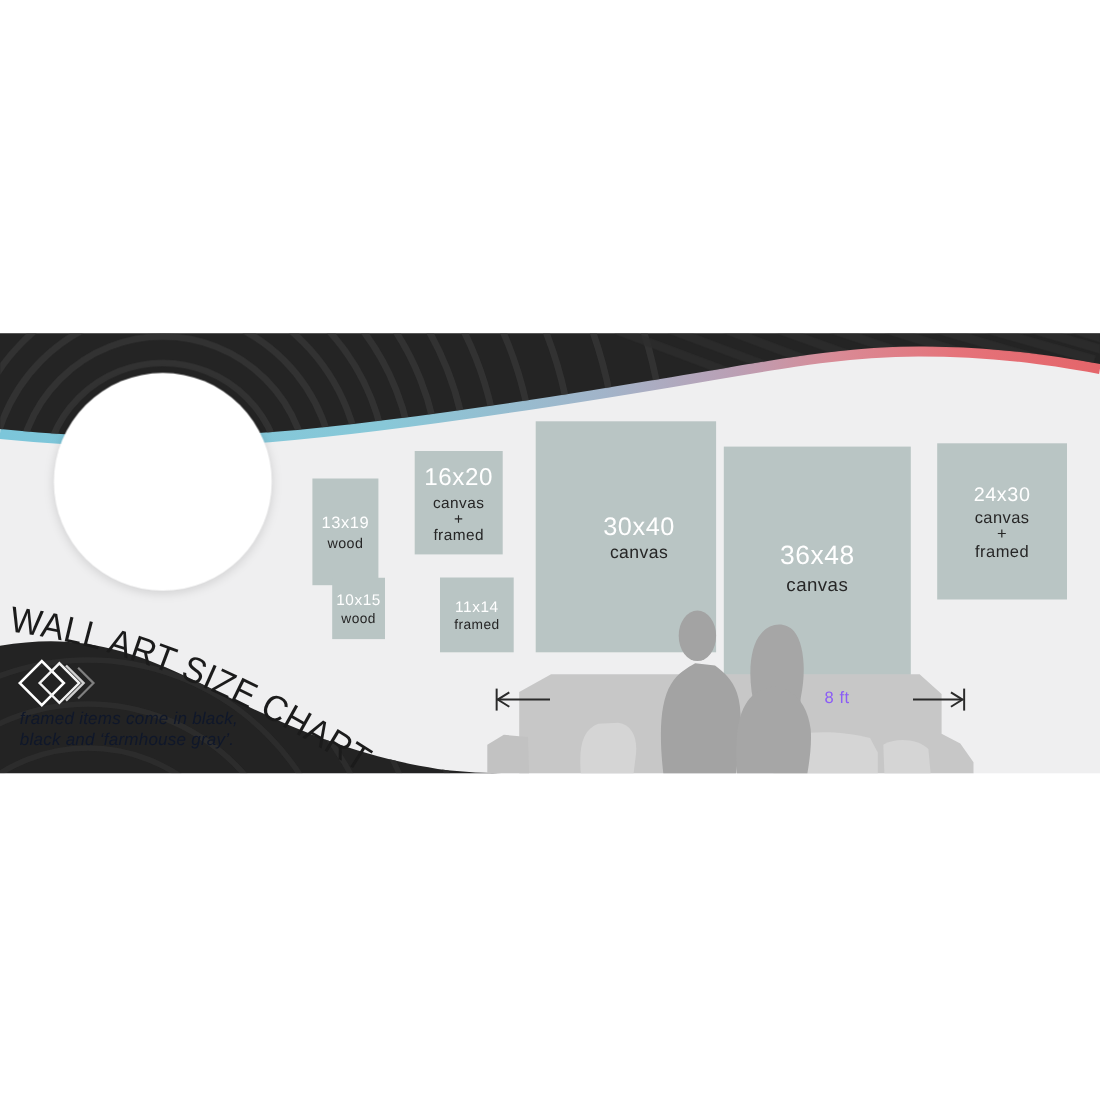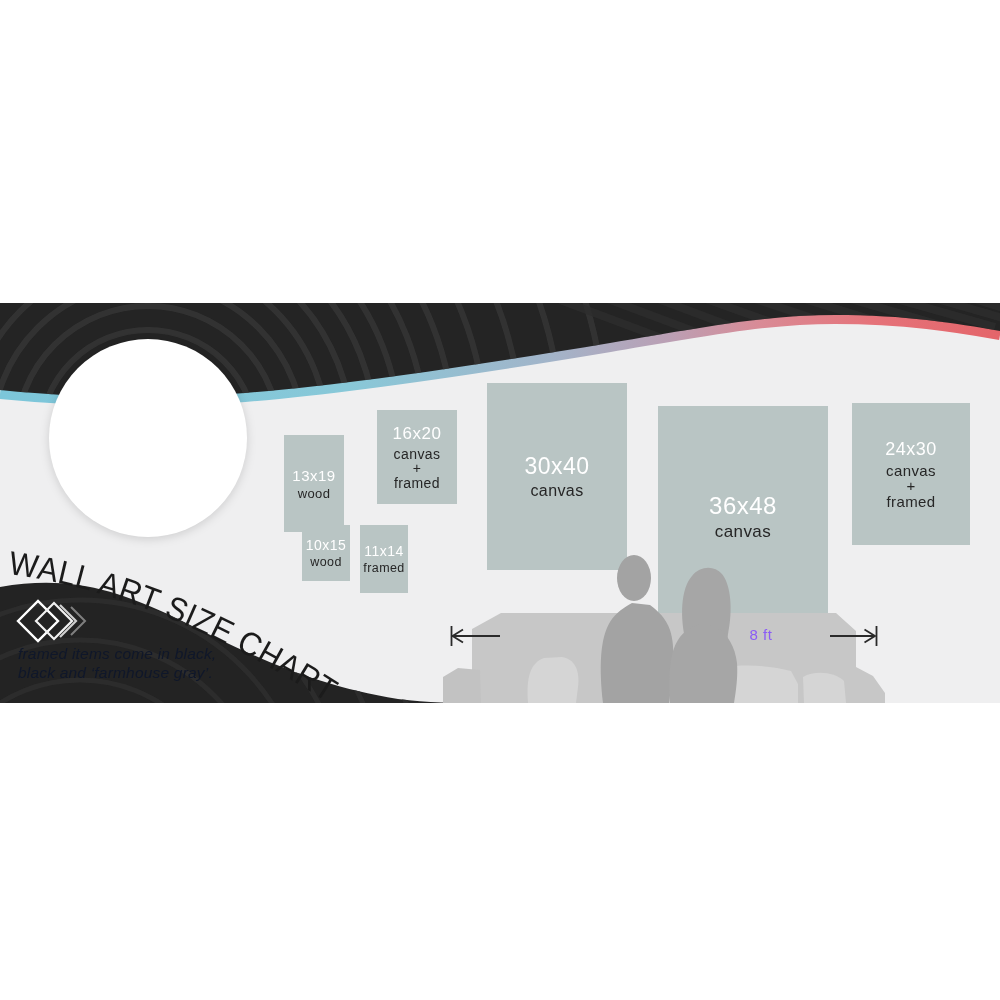--- a/index.html
+++ b/index.html
@@ -9,26 +9,26 @@
   #scene{z-index:1;}
   #fg{z-index:3;}
   .card{position:absolute;z-index:2;background:#b9c5c4;display:flex;flex-direction:column;
         align-items:center;justify-content:center;text-align:center;}
   .card .size{color:#ffffff;letter-spacing:.5px;}
   .card .mat{color:#262626;white-space:pre-line;letter-spacing:.4px;margin-top:3px;line-height:1.02;}
   
   #card-0{left:284px;top:408px;width:60px;height:97px;margin-top:27px;}
   #card-0 .size{font-size:15px;} #card-0 .mat{font-size:13px;}
   #card-1{left:377px;top:410px;width:80px;height:94px;}
-  #card-1 .size{font-size:17px;} #card-1 .mat{font-size:14px;}
+  #card-1 .size{font-size:22px;} #card-1 .mat{font-size:14px;}
   #card-2{left:302px;top:525px;width:48px;height:56px;}
   #card-2 .size{font-size:14px;} #card-2 .mat{font-size:12.5px;}
-  #card-3{left:360px;top:525px;width:48px;height:68px;}
+  #card-3{left:400px;top:525px;width:67px;height:68px;}
   #card-3 .size{font-size:14px;} #card-3 .mat{font-size:12.5px;}
-  #card-4{left:487px;top:383px;width:140px;height:187px;}
+  #card-4{left:487px;top:383px;width:140px;height:210px;padding-left:24px;}
   #card-4 .size{font-size:23px;} #card-4 .mat{font-size:16px;}
   #card-5{left:658px;top:358px;width:170px;height:220px;margin-top:48px;}
   #card-5 .size{font-size:24px;} #card-5 .mat{font-size:17px;}
   #card-6{left:852px;top:403px;width:118px;height:142px;}
   #card-6 .size{font-size:18px;} #card-6 .mat{font-size:15px;}
   #tagline{position:absolute;z-index:2;left:18px;top:644px;color:#0f172a;
            font-size:15.5px;line-height:19px;letter-spacing:.2px;font-style:italic;}
   #ftlabel{position:absolute;z-index:4;left:741px;top:626px;width:40px;text-align:center;
            color:#8b5cf6;font-size:15px;letter-spacing:.5px;}
 </style>

